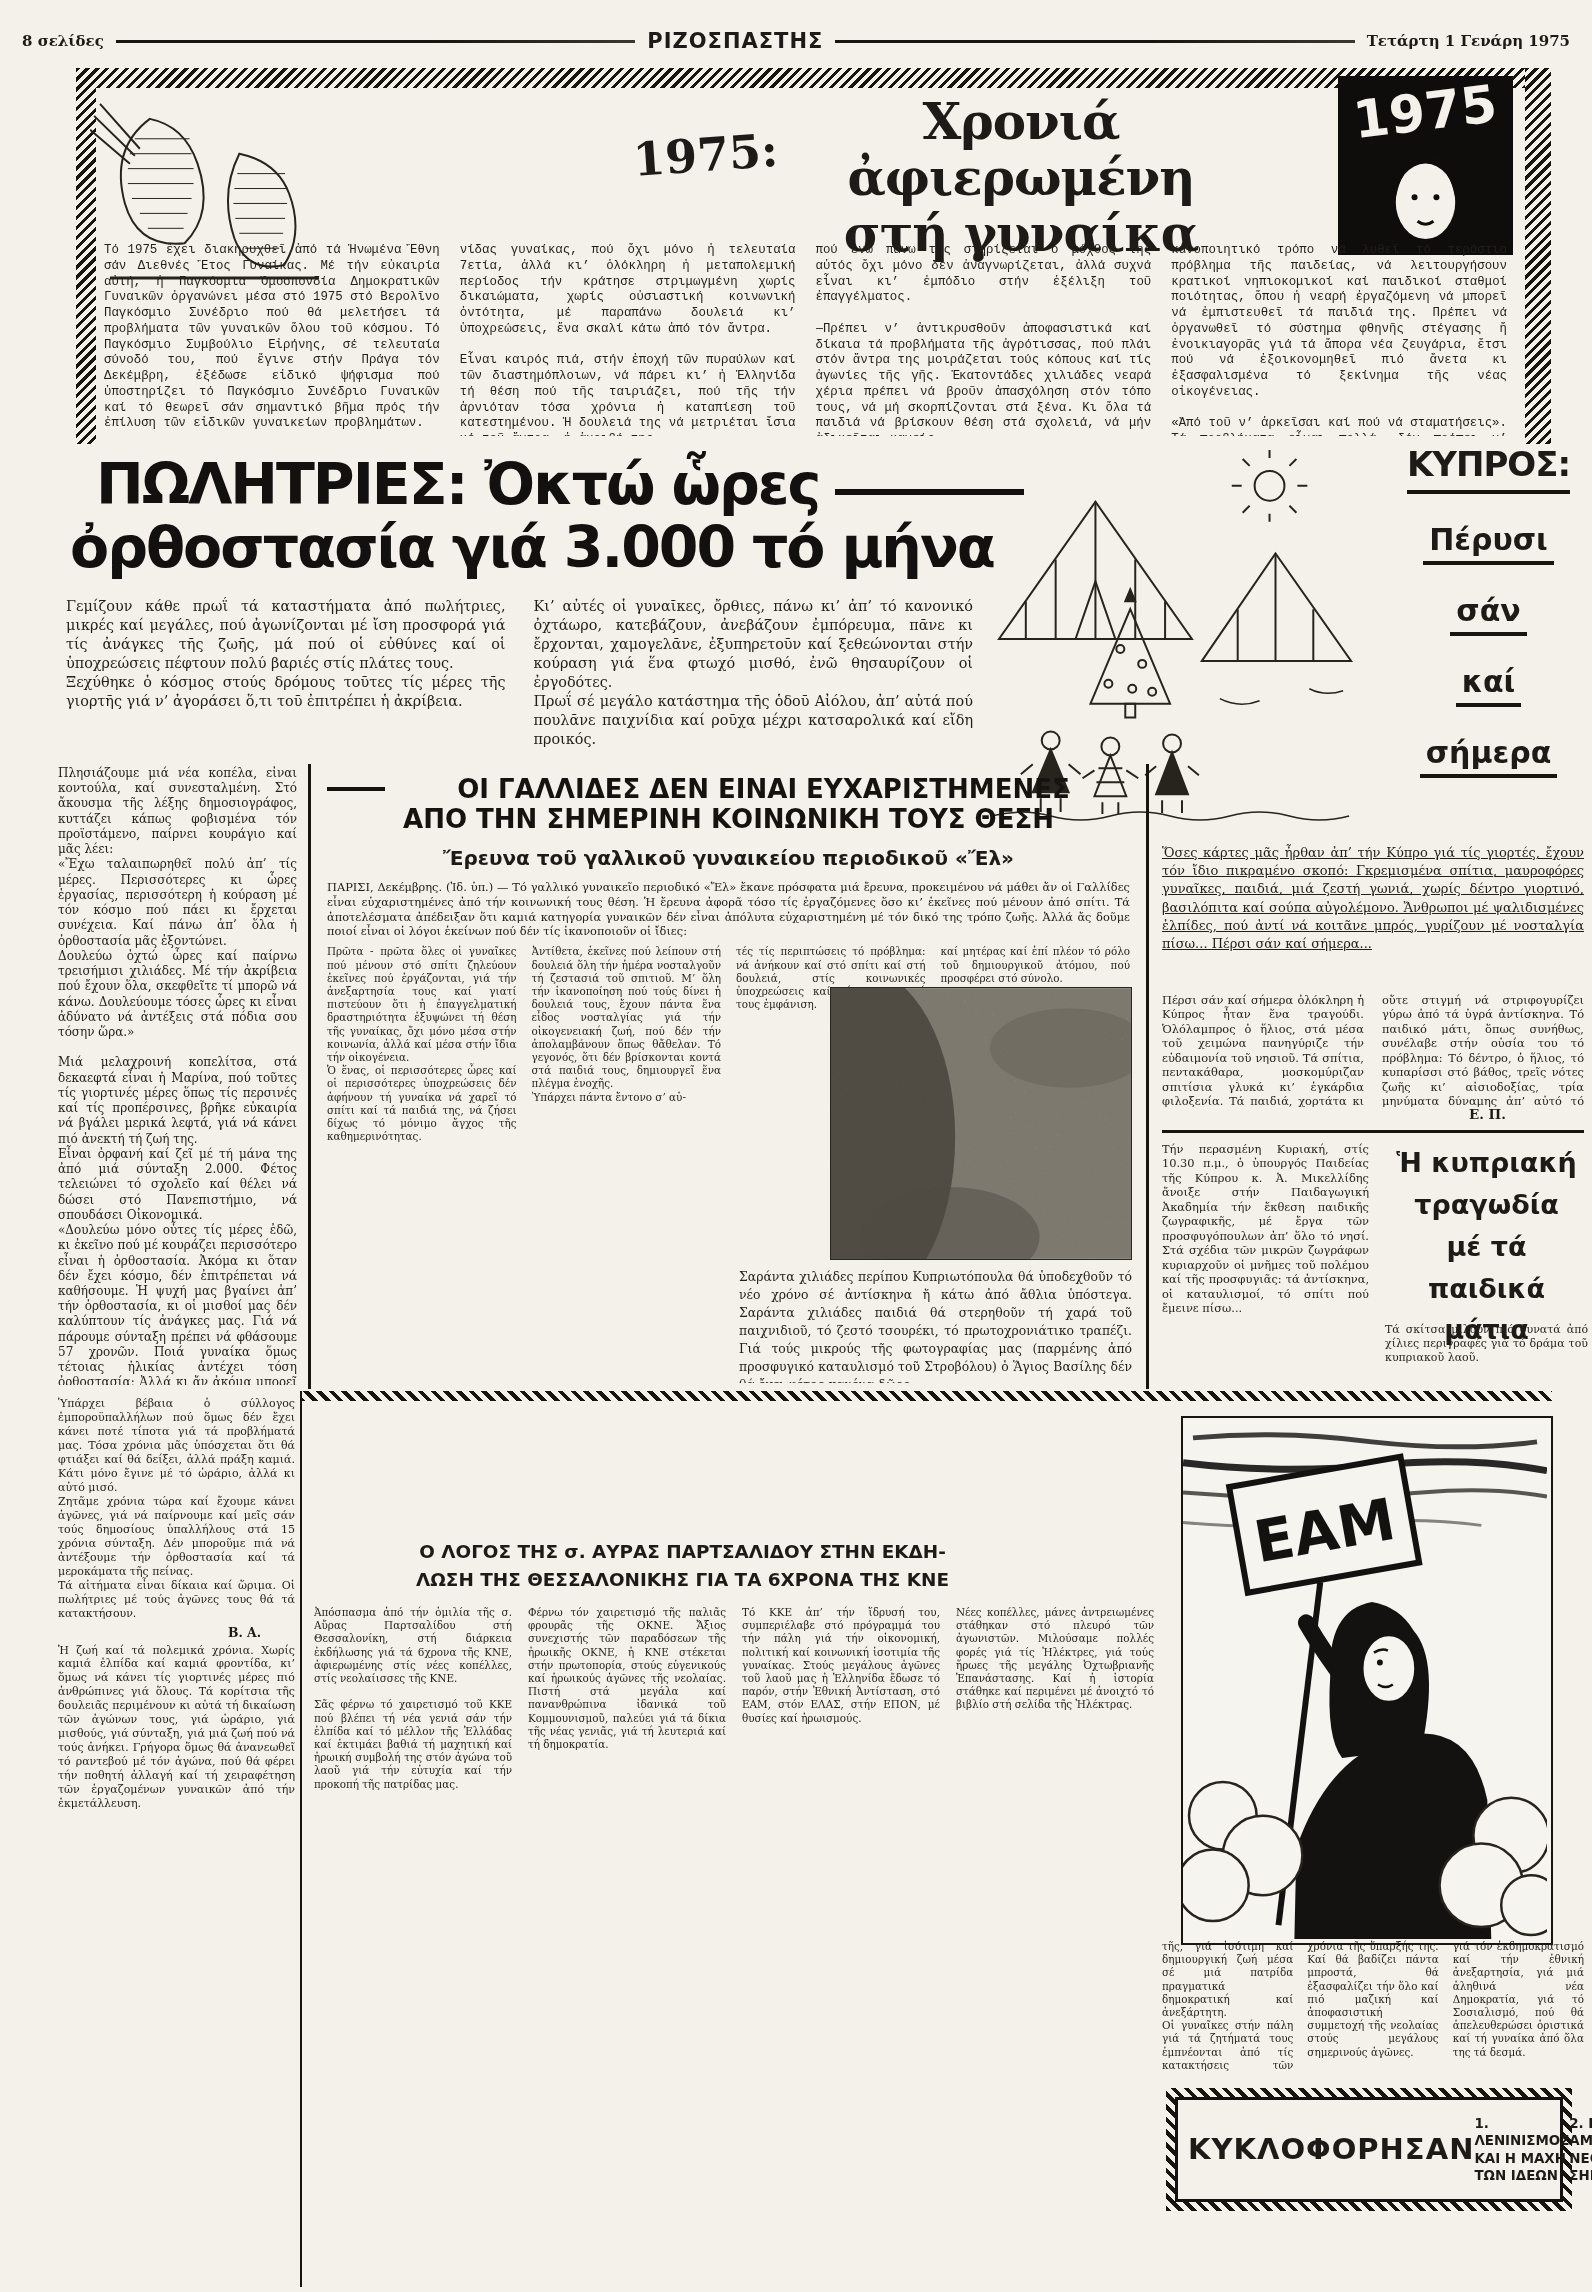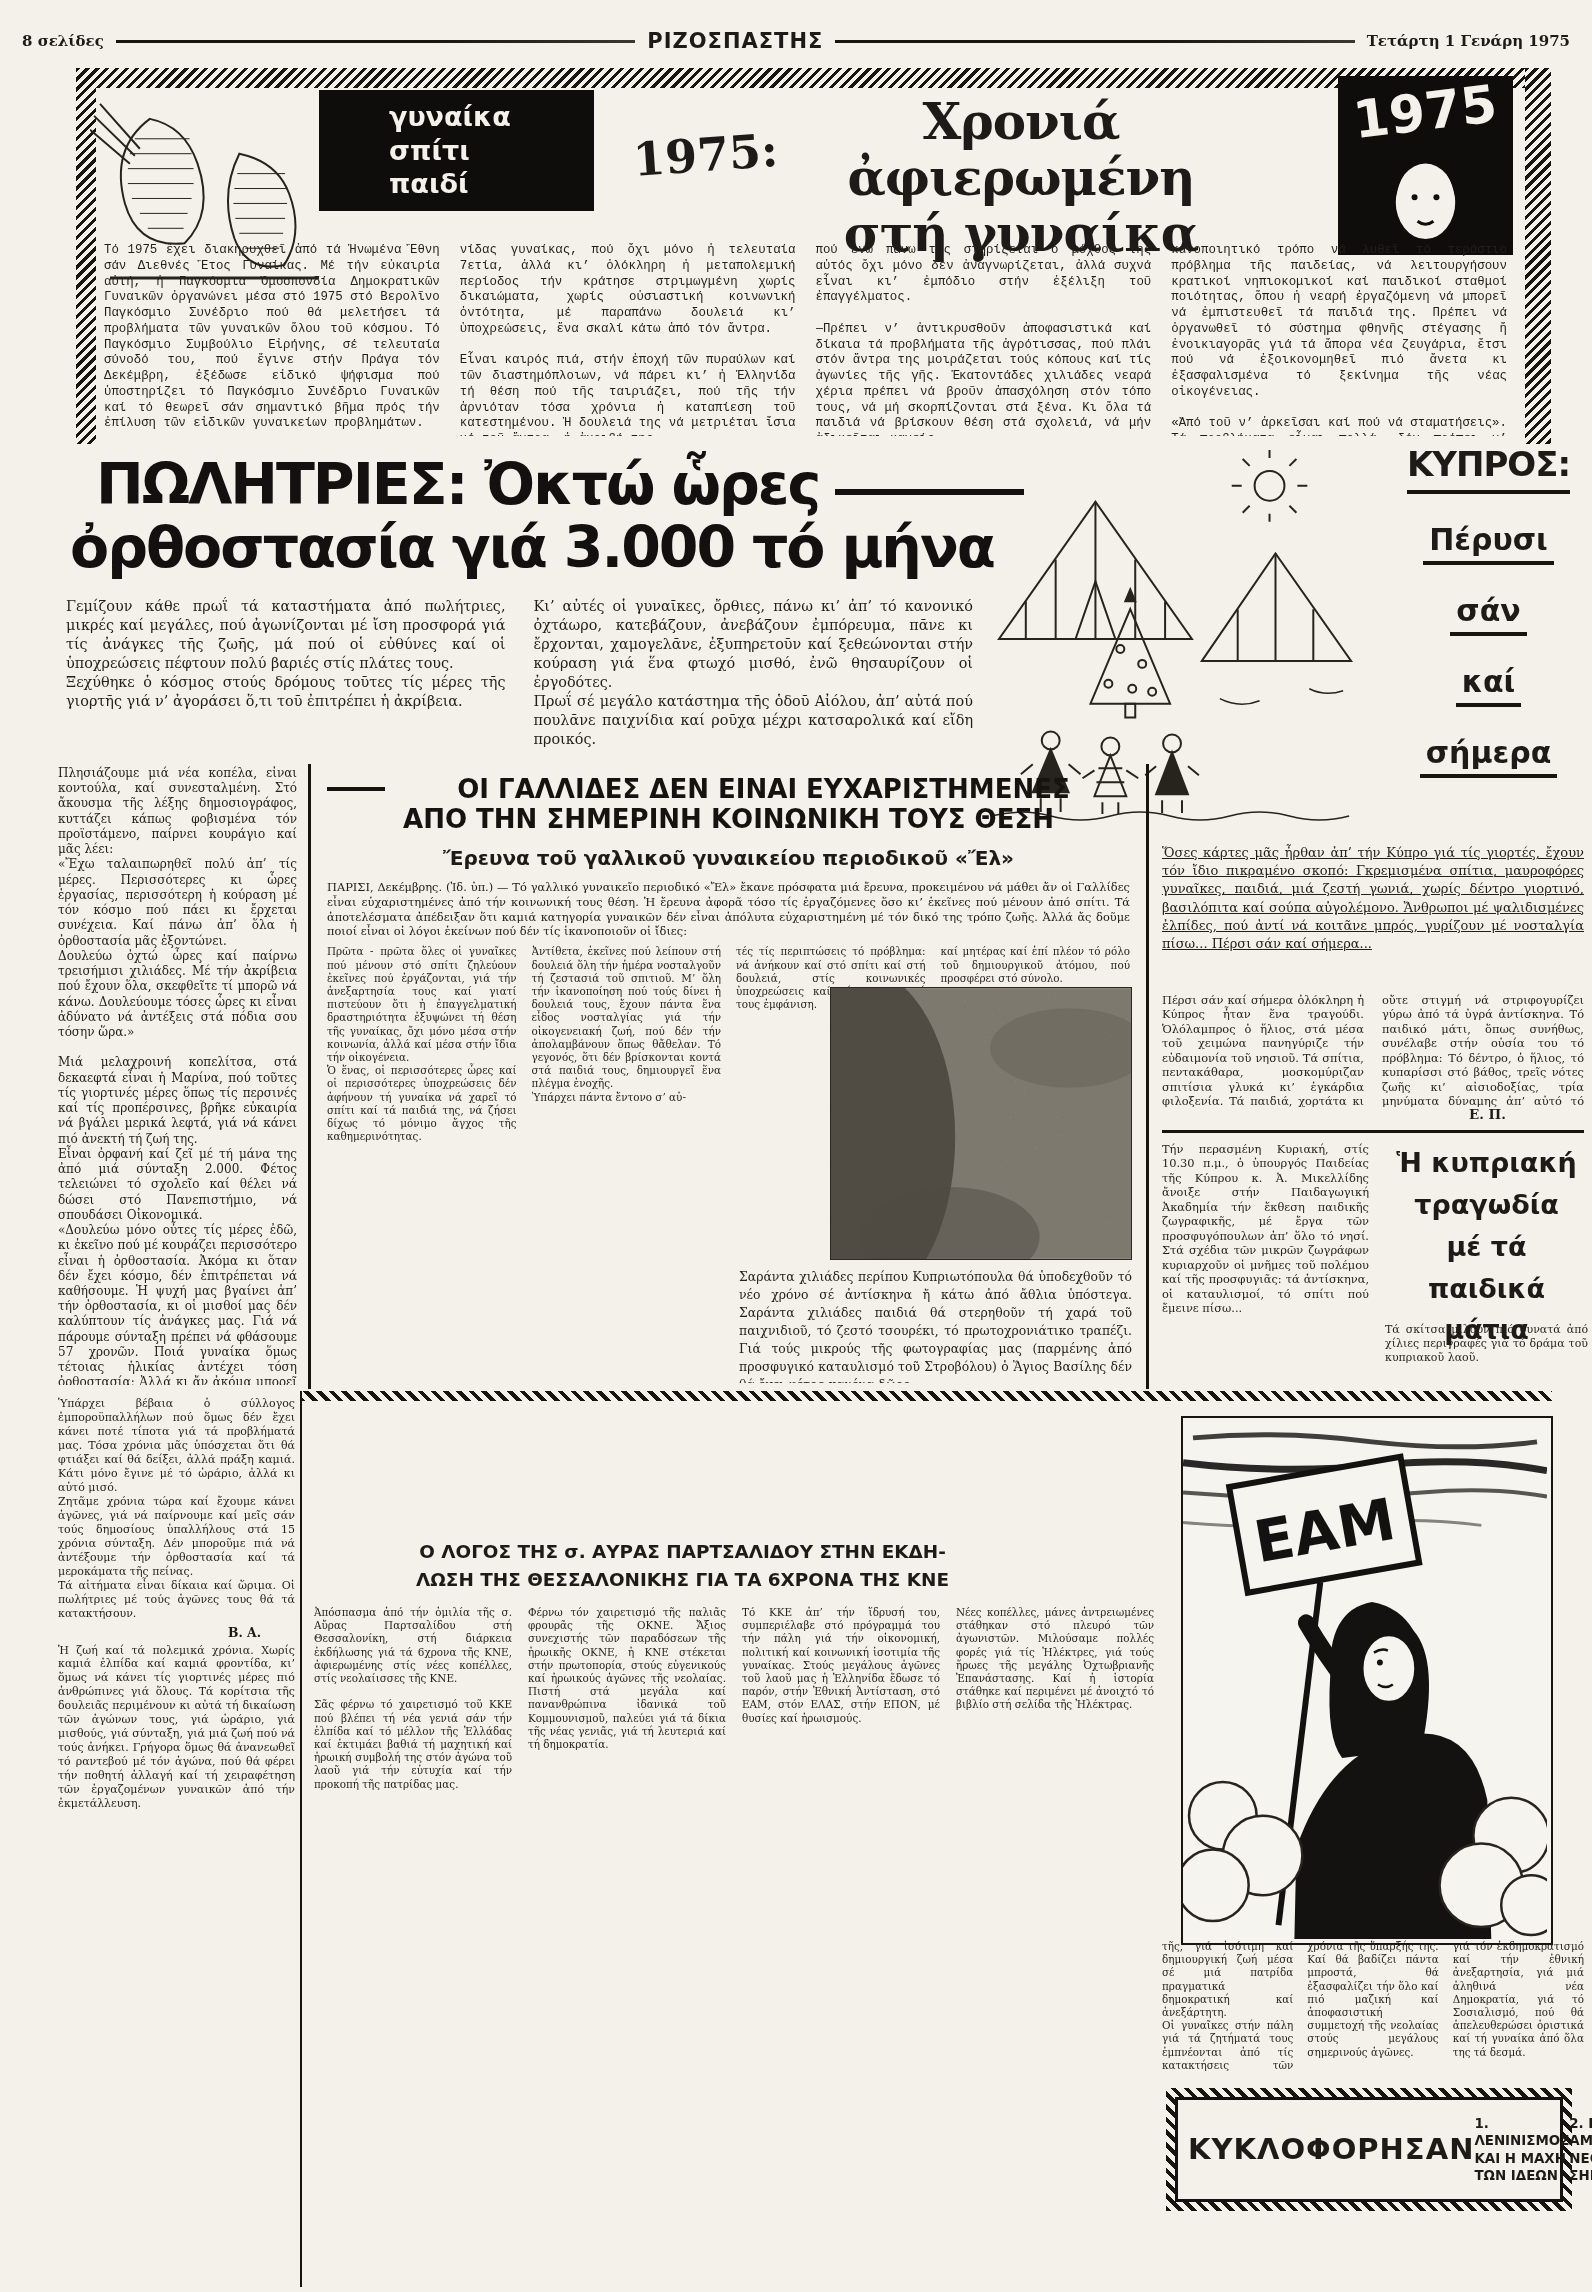--- a/index.html
+++ b/index.html
@@ -114,23 +114,20 @@
         <path d="M60,25 Q20,55 35,110 Q48,155 95,150 Q125,120 108,70 Q95,32 60,25 Z"></path>
         <path d="M150,60 Q130,100 145,145 Q158,180 195,172 Q215,140 200,100 Q188,68 150,60 Z"></path>
         <g stroke-width="1">
           <path d="M45,45 h55 M40,60 h62 M38,75 h66 M38,90 h66 M42,105 h60 M50,120 h48 M58,135 h36"></path>
           <path d="M148,80 h48 M145,95 h52 M144,110 h54 M146,125 h50 M150,140 h44 M156,155 h34"></path>
         </g>
         <path d="M20,185 H230" stroke-width="3"></path>
       </g>
     </svg>
 
-    <div id="kicker" class="sans">γυναίκα
-σπίτι
-παιδί</div>
 
     <div id="feat-head">
       <span id="feat-year">1975:</span>
       <div style="margin-left:119px;">
         <div class="feat-line">Χρονιά ἀφιερωμένη</div>
         <div class="feat-line">στή γυναίκα</div>
       </div>
     </div>
 
     <div id="logo1975">

